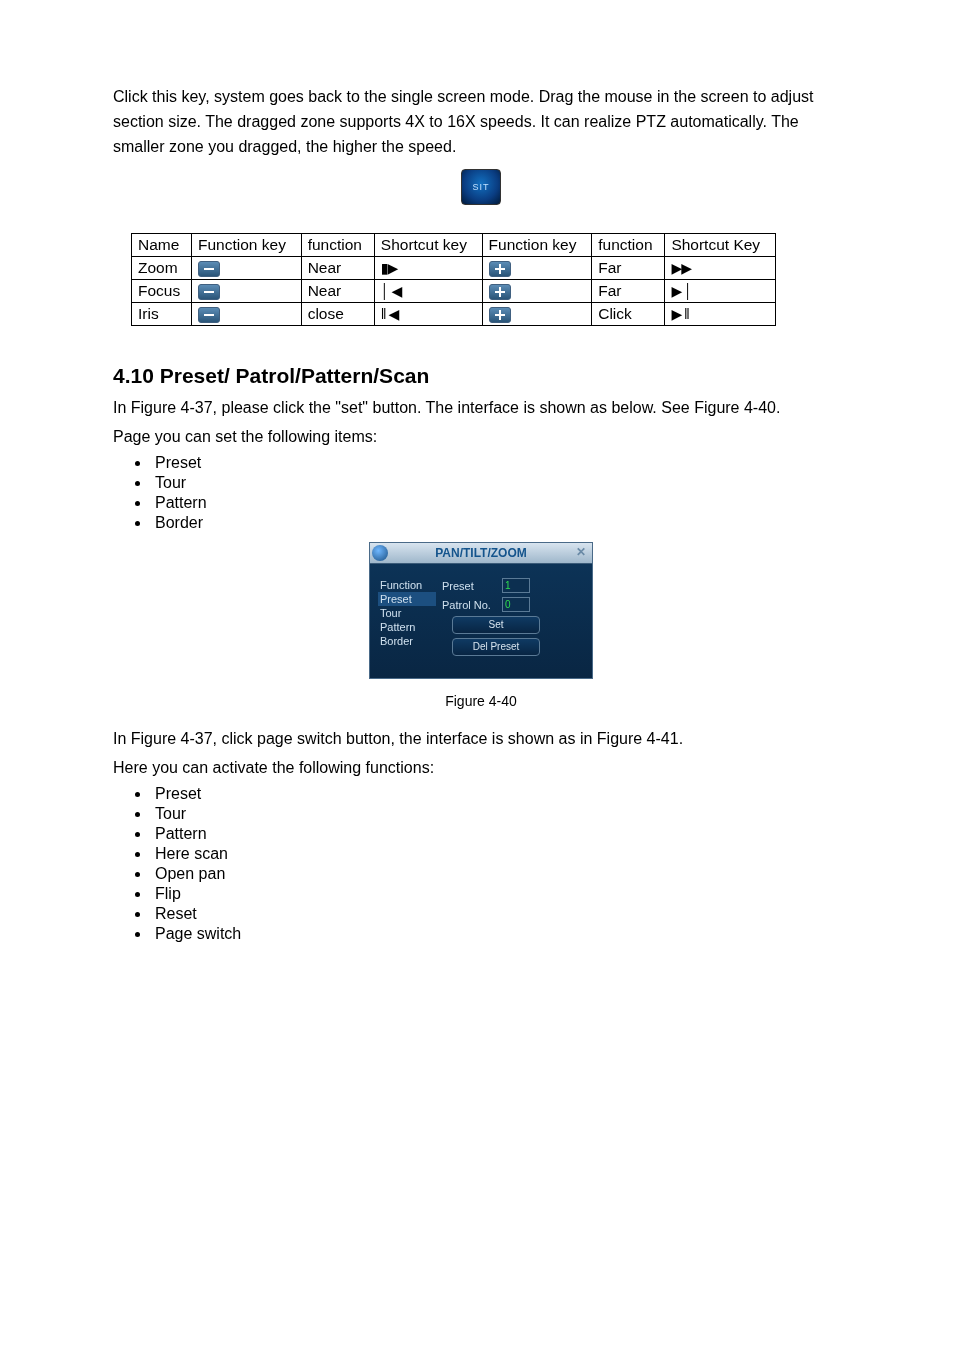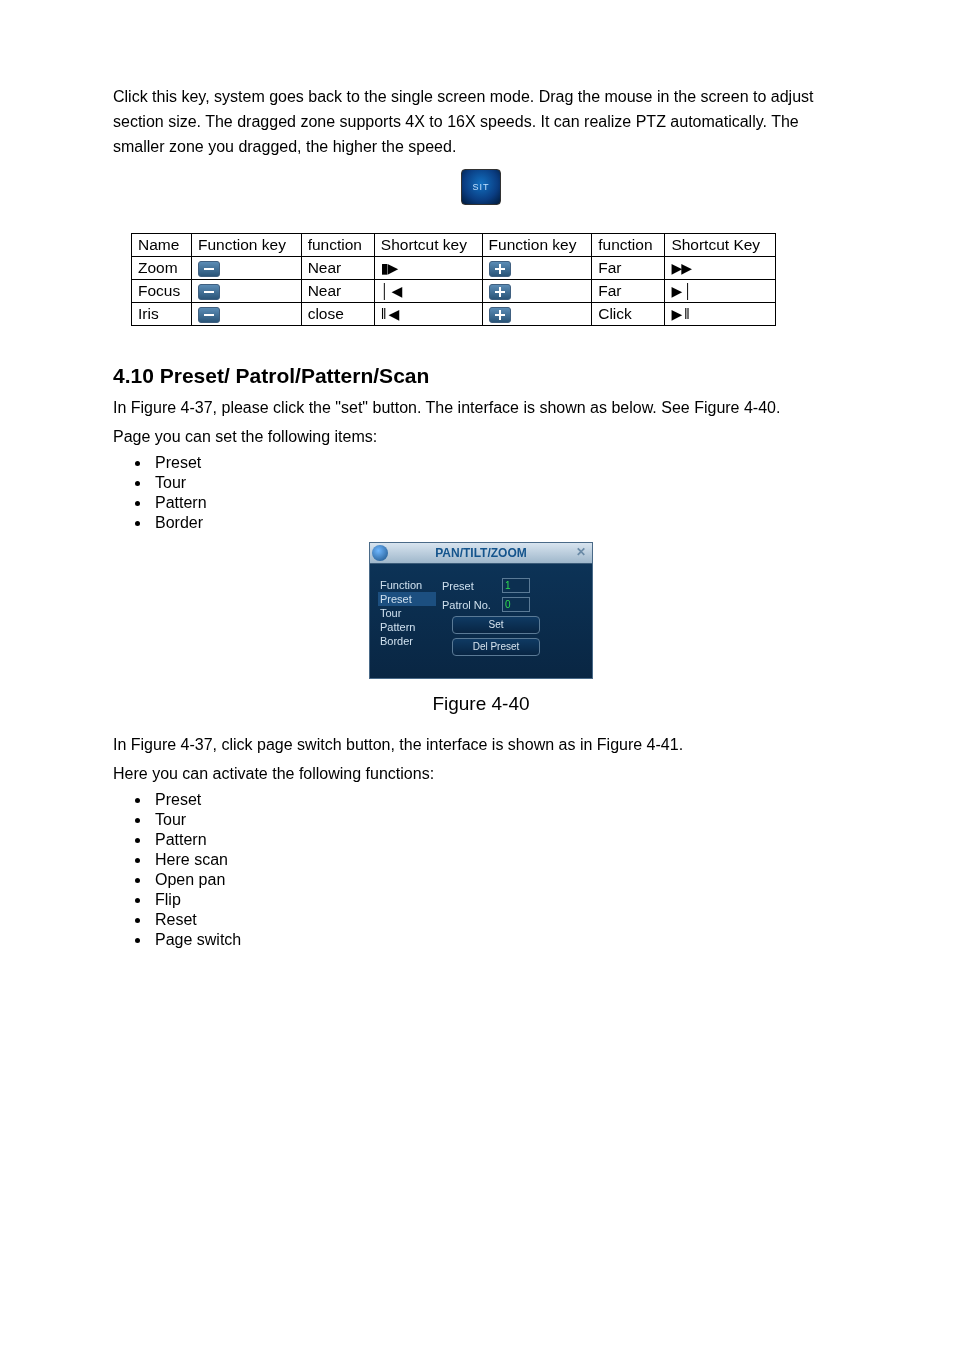--- a/index.html
+++ b/index.html
@@ -199,21 +199,21 @@
     border-radius: 4px;
     background: linear-gradient(to bottom, #0f3a63, #082543);
     color: #d6e3ee;
     font-size: 10px;
     text-align: center;
     line-height: 15px;
   }
   .fig-caption {
     text-align: center;
     margin: 14px 0 18px 0;
-    font-size: 19px;
+    font-size: 14px;
   }
 </style>
 </head>
 <body>
 
 <div class="page">
 
   <p>Click this key, system goes back to the single screen mode. Drag the mouse in the screen to adjust section size.  The dragged zone supports 4X to 16X speeds. It can realize PTZ automatically. The smaller zone you dragged, the higher the speed.</p>
 
   <div class="sit-btn-wrap">

